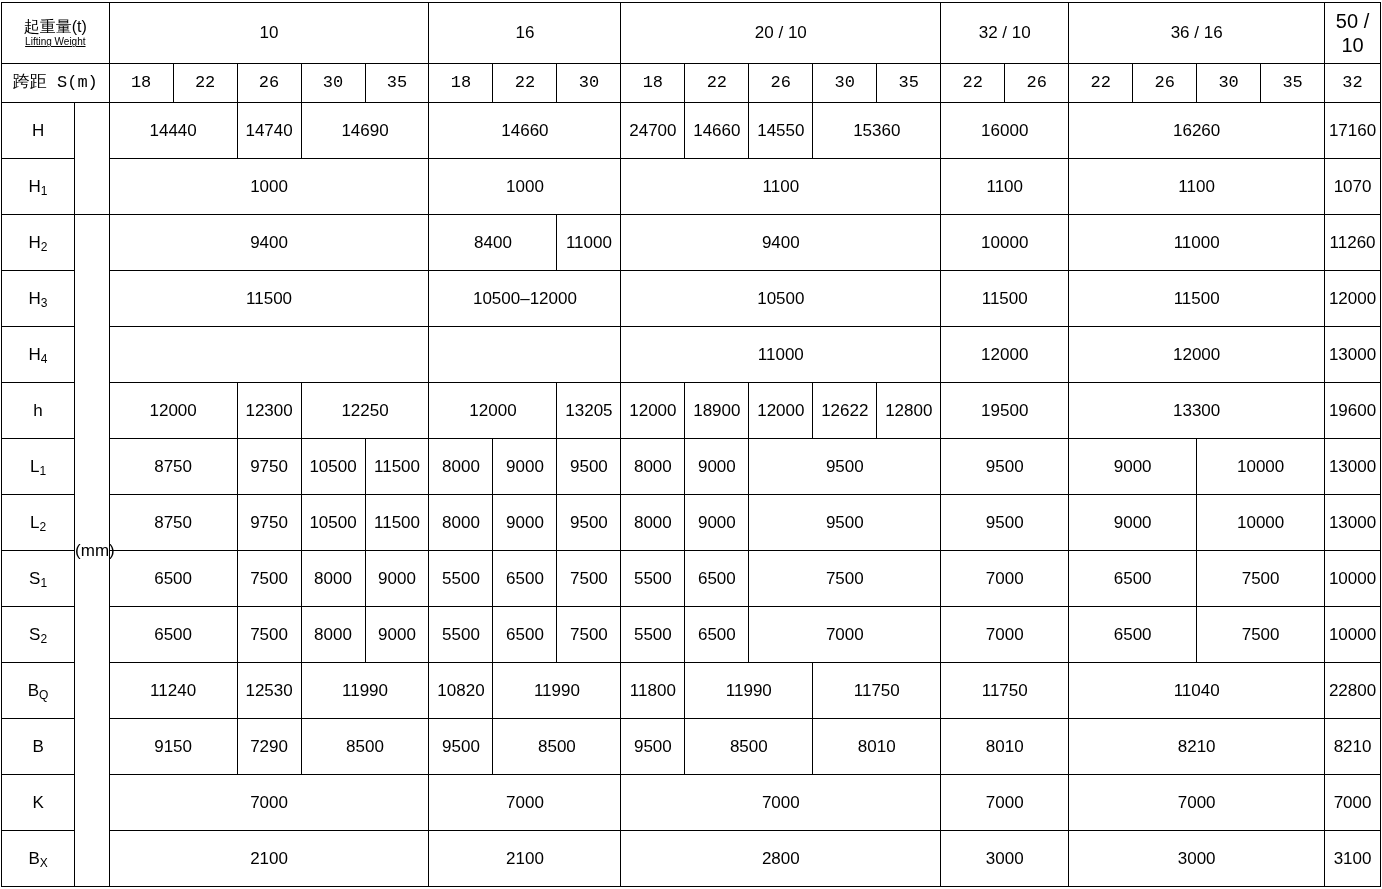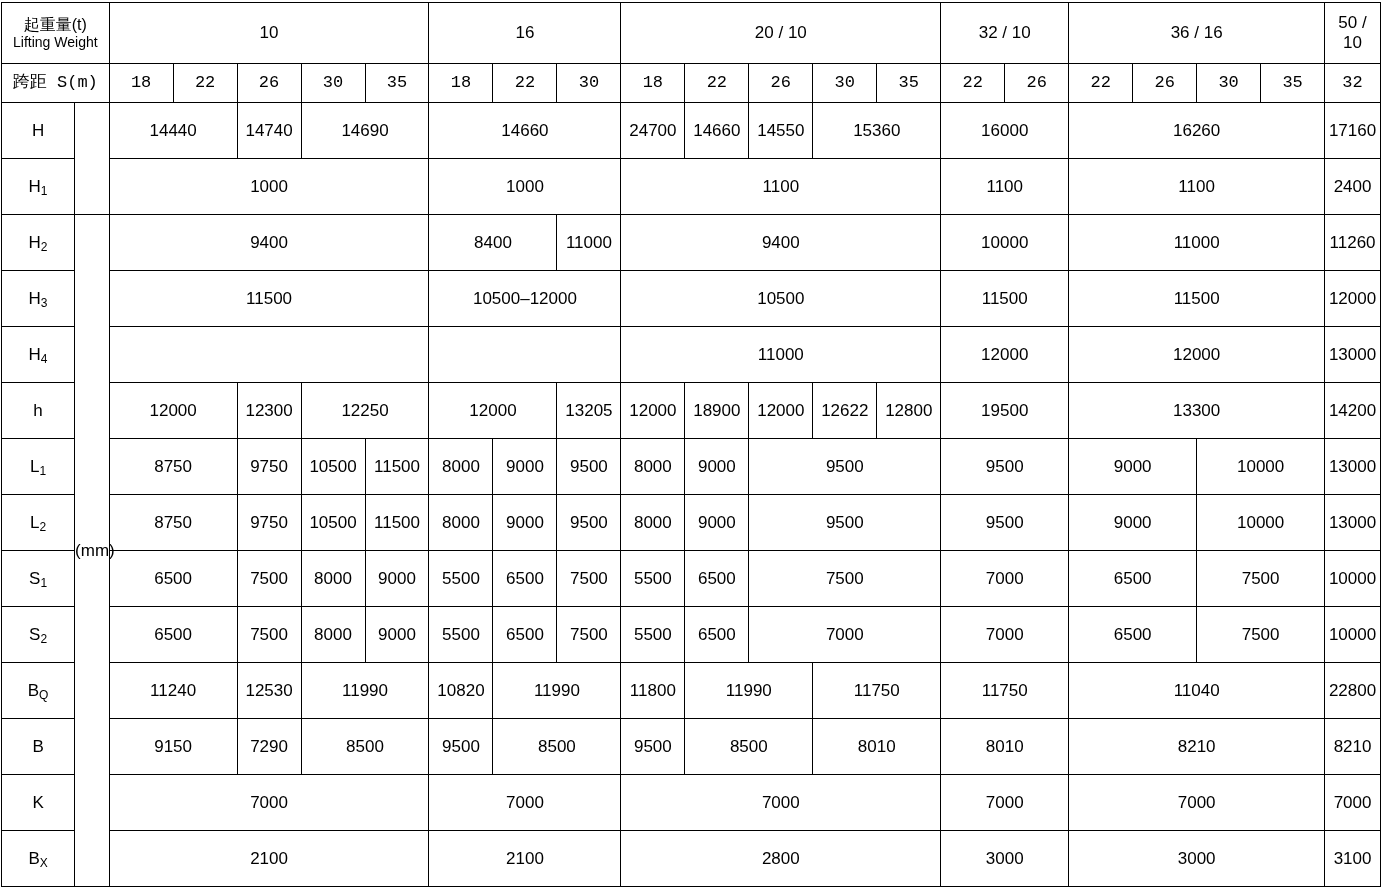--- a/index.html
+++ b/index.html
@@ -33,23 +33,23 @@
     line-height: 1.15;
     white-space: nowrap;
   }
   
   .hdr-corner {
     font-size: 15px;
     line-height: 1.25;
     padding: 4px 2px;
   }
   .hdr-corner .cn { display:block; font-size: 16px; }
-  .hdr-corner .en { display:block; font-size: 14px; }
+  .hdr-corner .en { display:block; font-size: 10px; text-decoration: underline; }
   .hdr-cap { font-size: 18px; height: 60px; }
-  .hdr-cap.two-line { font-size: 17px; line-height: 1.2; }
+  .hdr-cap.two-line { font-size: 20px; line-height: 1.2; }
   .hdr-span { font-size: 17px; height: 38px; font-family: Liberation Mono, monospace; }
   .row-label {
     font-size: 18px;
     height: 55px;
   }
   .row-label sub {
     font-size: 12px;
     vertical-align: baseline;
     position: relative;
     top: 3px;
@@ -141,21 +141,21 @@
           <td class="data" colspan="4">16260</td>
           <td class="data">17160</td>
         </tr>
         <tr>
           <td class="row-label">H<sub>1</sub></td>
           <td class="data" colspan="5">1000</td>
           <td class="data" colspan="3">1000</td>
           <td class="data" colspan="5">1100</td>
           <td class="data" colspan="2">1100</td>
           <td class="data" colspan="4">1100</td>
-          <td class="data">2400</td>
+          <td class="data">1070</td>
         </tr>
         <tr>
           <td class="row-label">H<sub>2</sub></td>
           <td class="unit-cell" rowspan="12">(mm)</td>
           <td class="data" colspan="5">9400</td>
           <td class="data" colspan="2">8400</td>
           <td class="data">11000</td>
           <td class="data" colspan="5">9400</td>
           <td class="data" colspan="2">10000</td>
           <td class="data" colspan="4">11000</td>
@@ -186,21 +186,21 @@
           <td class="data" colspan="2">12250</td>
           <td class="data" colspan="2">12000</td>
           <td class="data">13205</td>
           <td class="data">12000</td>
           <td class="data">18900</td>
           <td class="data">12000</td>
           <td class="data">12622</td>
           <td class="data">12800</td>
           <td class="data" colspan="2">19500</td>
           <td class="data" colspan="4">13300</td>
-          <td class="data">14200</td>
+          <td class="data">19600</td>
         </tr>
         <tr>
           <td class="row-label">L<sub>1</sub></td>
           <td class="data" colspan="2">8750</td>
           <td class="data">9750</td>
           <td class="data">10500</td>
           <td class="data">11500</td>
           <td class="data">8000</td>
           <td class="data">9000</td>
           <td class="data">9500</td>

